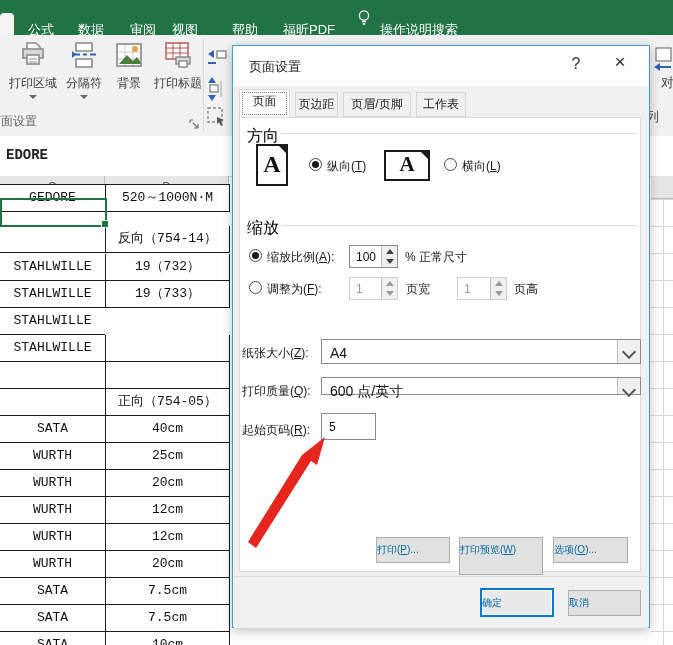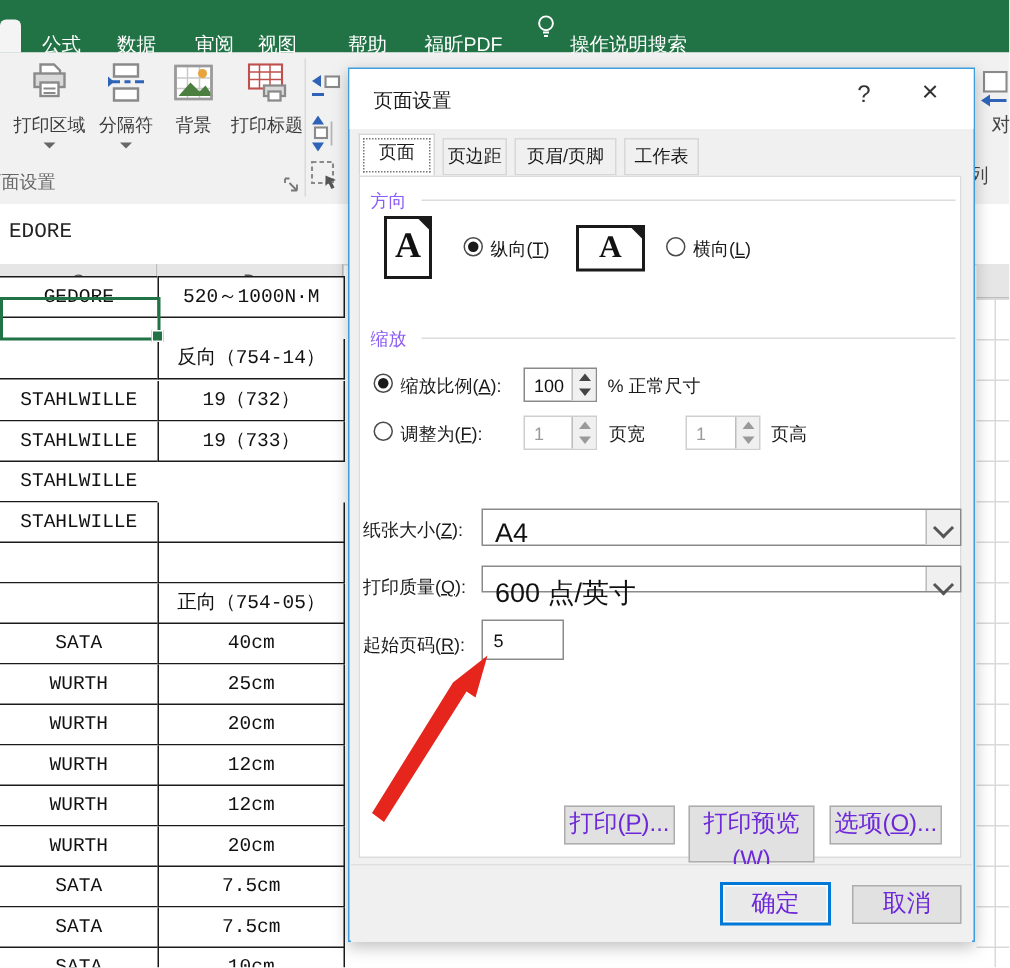--- a/index.html
+++ b/index.html
@@ -15,21 +15,21 @@
   .rbtn{top:5px;text-align:center;color:#3c3c3c;font-size:12px;}
   .rbtn .ric{display:block;margin:0 auto 2px auto;}
   .caret{width:0;height:0;border-left:4px solid transparent;border-right:4px solid transparent;
          border-top:4px solid #666;margin:3px auto 0 auto;}
   #group-label{top:78px;left:-11px;color:#666;font-size:12px;white-space:nowrap;}
   #launcher{top:81px;left:188px;}
   .vsep{top:4px;width:1px;height:92px;background:#d9d9d9;}
   
   #fbar{left:0;top:136px;width:673px;height:40px;background:#fff;border-bottom:1px solid #d9d9d9;}
   #fbar .val{left:6px;top:11px;font-family:"Liberation Mono","DejaVu Sans Mono",monospace;
-             font-size:14px;color:#222;}
+             font-size:14px;color:#222;font-weight:bold;}
   
   #sheet{left:0;top:176px;width:232px;height:469px;}
   .colhead{top:0;height:22px;background:#e6e6e6;border-right:1px solid #bdbdbd;border-bottom:1px solid #bdbdbd;
            color:#555;font-size:12px;text-align:center;line-height:22px;}
   .trow{left:0;width:229px;height:27px;}
   .tc{position:absolute;top:0;height:26px;border-bottom:1px solid #1a1a1a;background:#fff;
       font-family:"Liberation Mono","DejaVu Sans Mono",monospace;font-size:13px;color:#111;
       text-align:center;line-height:26px;white-space:nowrap;overflow:hidden;}
   .tc.c{left:0;width:105px;}
   .tc.d{left:105px;width:123px;border-left:1px solid #1a1a1a;border-right:1px solid #1a1a1a;}
@@ -44,21 +44,21 @@
   #dialog{left:232px;top:45px;width:418px;height:583px;background:#f0f0f0;
           border:1px solid #3e9ddd;box-shadow:0 3px 10px rgba(0,0,0,.25);box-sizing:border-box;}
   #dlg-titlebar{left:0;top:0;width:416px;height:40px;background:#fff;}
   #dlg-title{left:16px;top:12px;font-size:13px;color:#1a1a1a;}
   #dlg-help{left:333px;top:9px;width:20px;text-align:center;font-size:16px;color:#333;}
   #dlg-close{left:374px;top:5px;width:26px;text-align:center;font-size:19px;color:#333;}
   .dtab{top:46px;height:25px;background:#f0f0f0;border:1px solid #d7d7d7;box-sizing:border-box;
         font-size:12px;color:#1a1a1a;text-align:center;line-height:23px;}
   .dtab.active{top:43px;height:29px;background:#fff;border-bottom:none;outline:1px dotted #767676;outline-offset:-4px;}
   #page-panel{left:6px;top:71px;width:402px;height:455px;background:#fff;border:1px solid #dcdcdc;box-sizing:border-box;}
-  .grp-label{font-size:12px;color:#8b5cf6;}
+  .grp-label{font-size:16px;color:#000000;}
   .grp-line{height:1px;background:#dcdcdc;}
   .radio{width:13px;height:13px;border:1px solid #4a4a4a;border-radius:50%;background:#fff;box-sizing:border-box;}
   .radio.sel::after{content:"";position:absolute;left:2px;top:2px;width:7px;height:7px;border-radius:50%;background:#1a1a1a;}
   .rlabel{font-size:12px;color:#1a1a1a;white-space:nowrap;}
   .page-icon{border:2px solid #1a1a1a;background:#fff;text-align:center;
              font-family:"Liberation Serif","DejaVu Serif",serif;font-weight:bold;color:#111;}
   .fold{position:absolute;right:-2px;top:-2px;width:0;height:0;
         border-top:10px solid #fff;border-left:10px solid transparent;}
   .fold::before{content:"";position:absolute;left:-11px;top:-10px;width:0;height:0;
         border-top:11px solid #1a1a1a;border-left:11px solid transparent;}
@@ -66,28 +66,28 @@
   .spinbox .num{position:absolute;left:6px;top:4px;}
   .spincol{position:absolute;right:0;top:0;width:15px;height:100%;background:#f0f0f0;border-left:1px solid #bdbdbd;}
   .sarr{position:absolute;left:4px;width:0;height:0;border-left:4px solid transparent;border-right:4px solid transparent;}
   .sarr.up{top:3px;border-bottom:5px solid #444;}
   .sarr.dn{bottom:3px;border-top:5px solid #444;}
   .spinbox.dis{border-color:#cfcfcf;color:#9a9a9a;}
   .spinbox.dis .sarr.up{border-bottom-color:#9a9a9a;}
   .spinbox.dis .sarr.dn{border-top-color:#9a9a9a;}
   .flabel{font-size:12px;color:#1a1a1a;white-space:nowrap;}
   .dropdown{background:#fff;border:1px solid #8a8a8a;box-sizing:border-box;}
-  .dropdown .dval{position:absolute;left:8px;top:5px;font-size:18px;color:#111;white-space:nowrap;}
+  .dropdown .dval{position:absolute;left:8px;top:5px;font-size:14px;color:#111;white-space:nowrap;}
   .ddbtn{position:absolute;right:0;top:0;width:22px;height:100%;background:#f0f0f0;border-left:1px solid #bdbdbd;}
   .chev{position:absolute;left:6px;top:7px;width:8px;height:8px;border-left:2px solid #555;
         border-bottom:2px solid #555;transform:rotate(-45deg);transform-origin:center;}
   #fp-input{background:#fff;border:1px solid #8a8a8a;box-sizing:border-box;font-size:12px;color:#111;
             padding:0 0 0 7px;font-family:"Liberation Sans",sans-serif;}
-  .dbtn{background:#e1e1e1;border:1px solid #adadad;box-sizing:border-box;font-size:16px;color:#6d28d9;
-        text-align:center;}
+  .dbtn{background:#e1e1e1;border:1px solid #adadad;box-sizing:border-box;font-size:10px;color:#0369a1;
+        }
   #dlg-footer{left:1px;top:530px;width:414px;height:51px;background:#f0f0f0;border-top:1px solid #dfdfdf;}
   #ok-btn{left:246px;top:11px;width:74px;height:29px;border:2px solid #0078d7;background:#e9e9e9;
           box-shadow:inset 0 0 0 1px #fff;line-height:25px;}
   #cancel-btn{left:334px;top:13px;width:73px;height:26px;line-height:24px;}
   .actbtn{line-height:24px;}
   u{text-decoration:underline;}
 </style>
 </head>
 <body>
 

